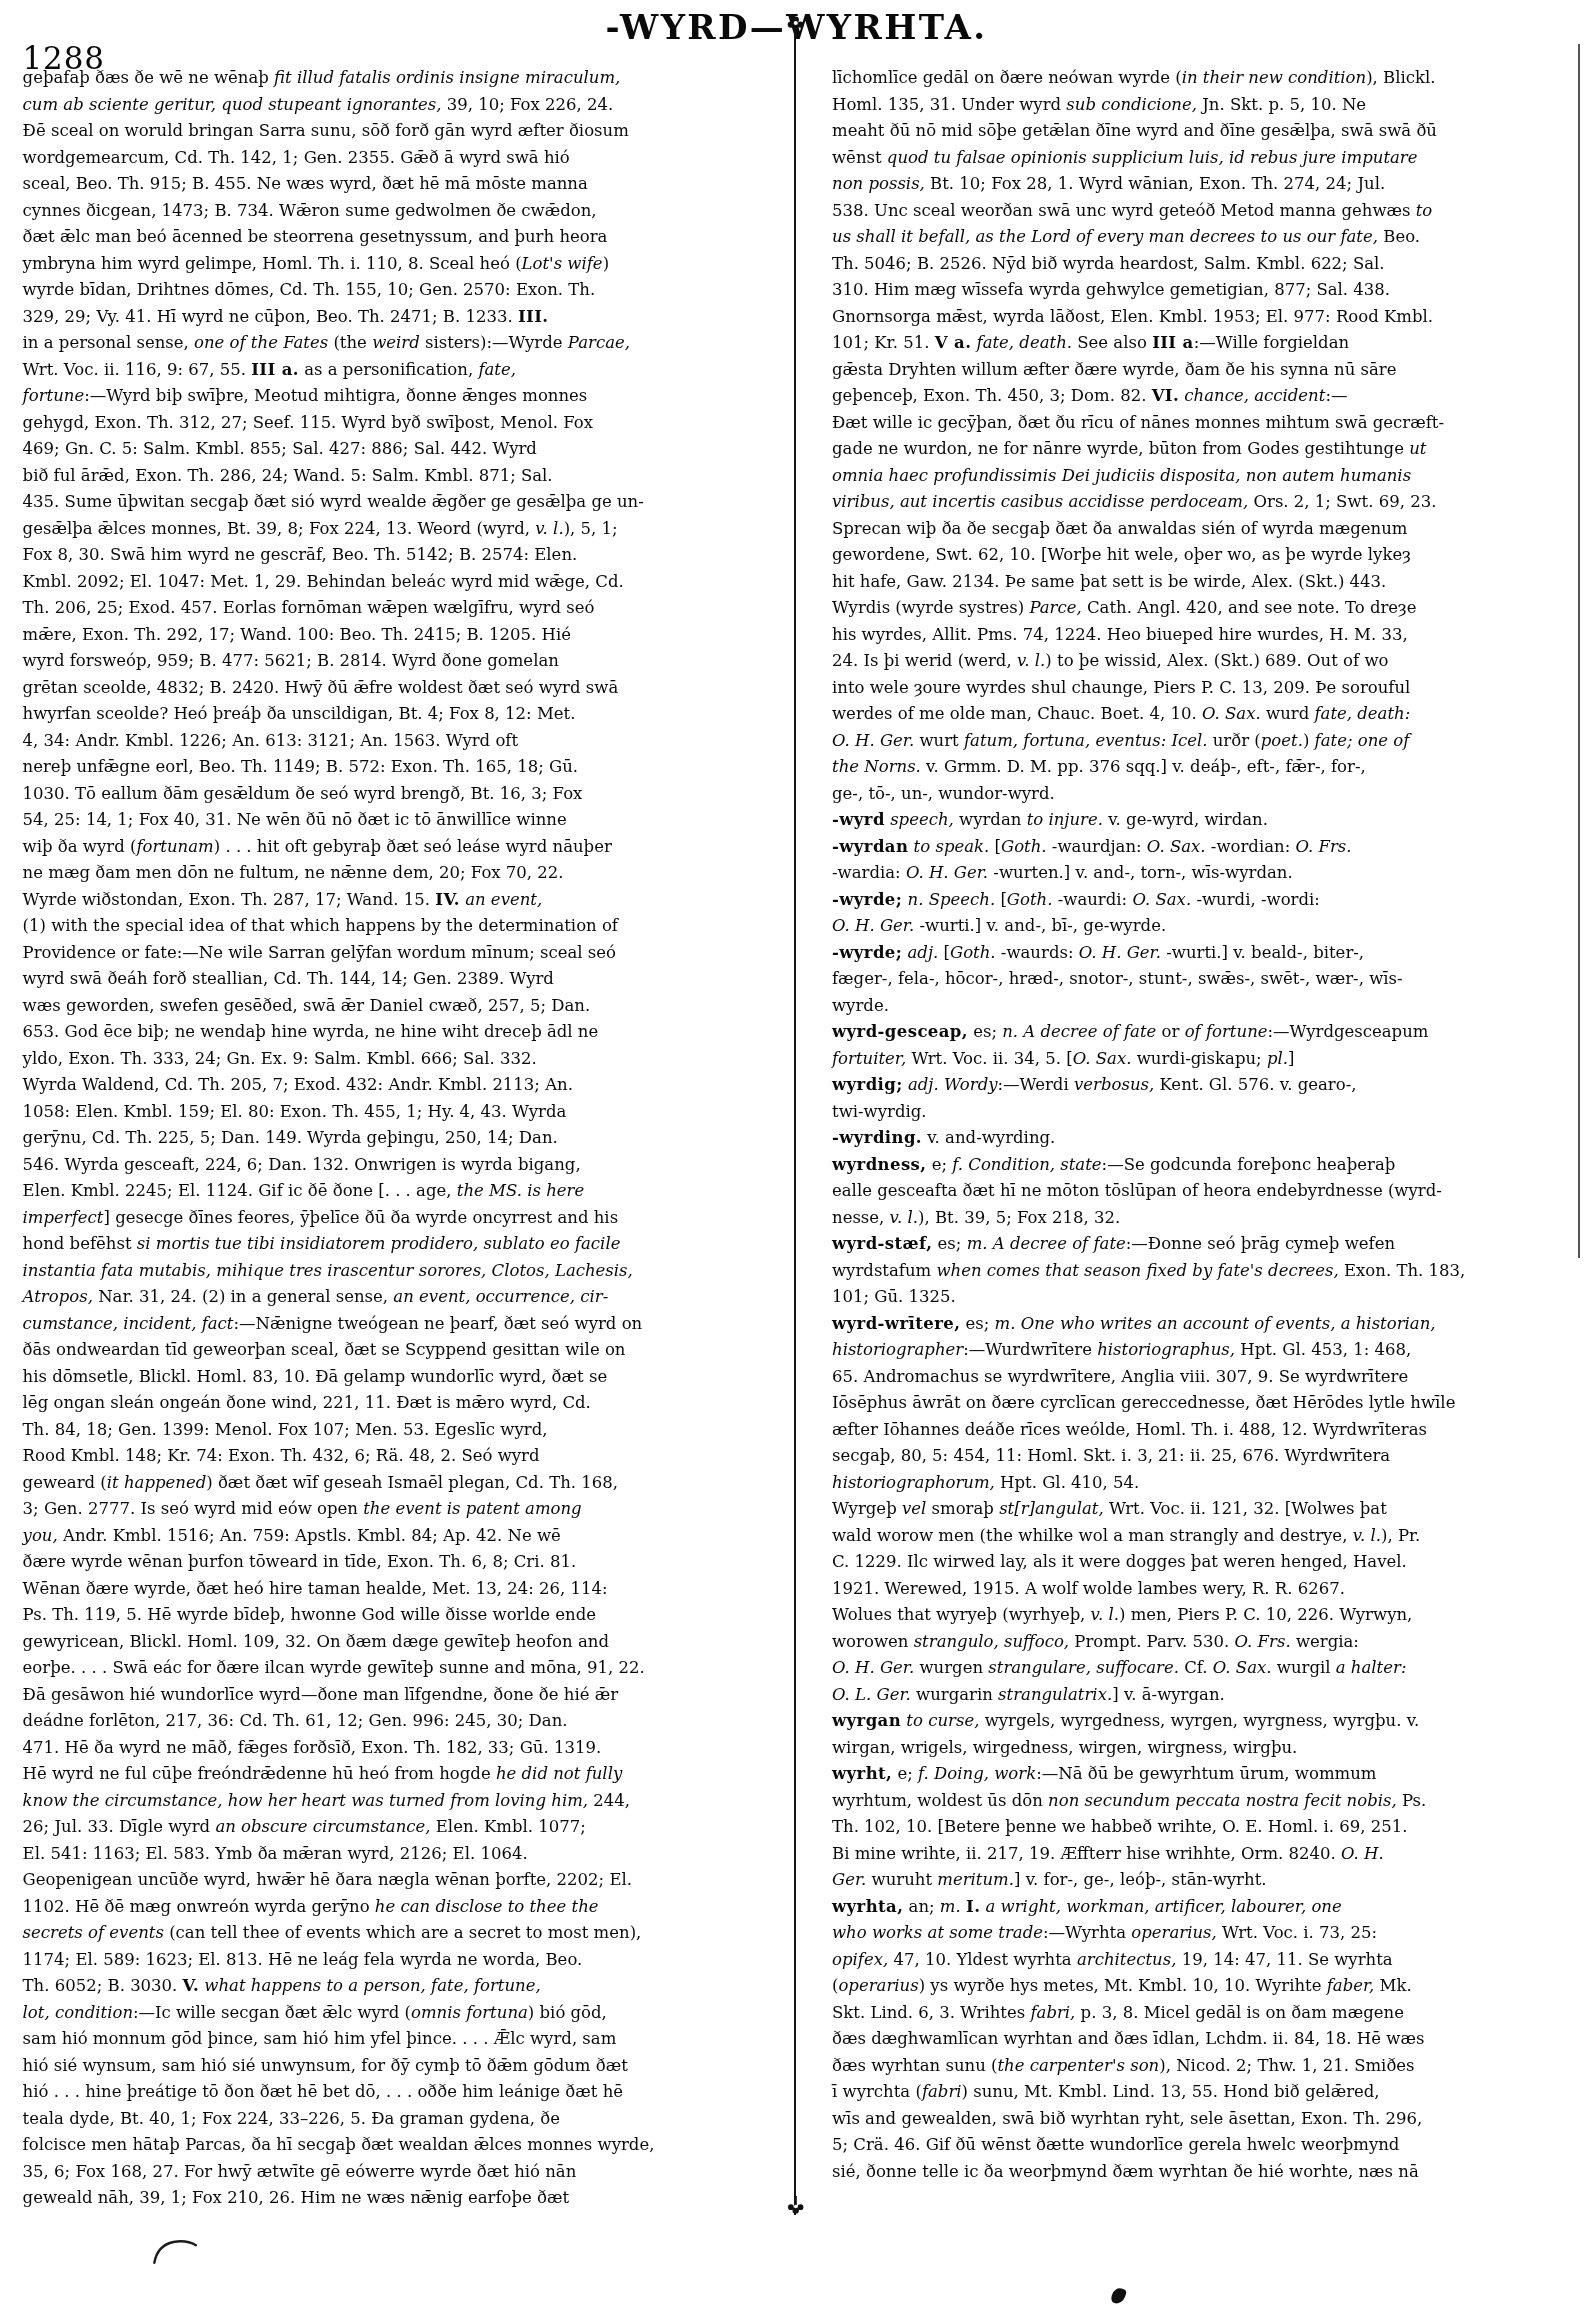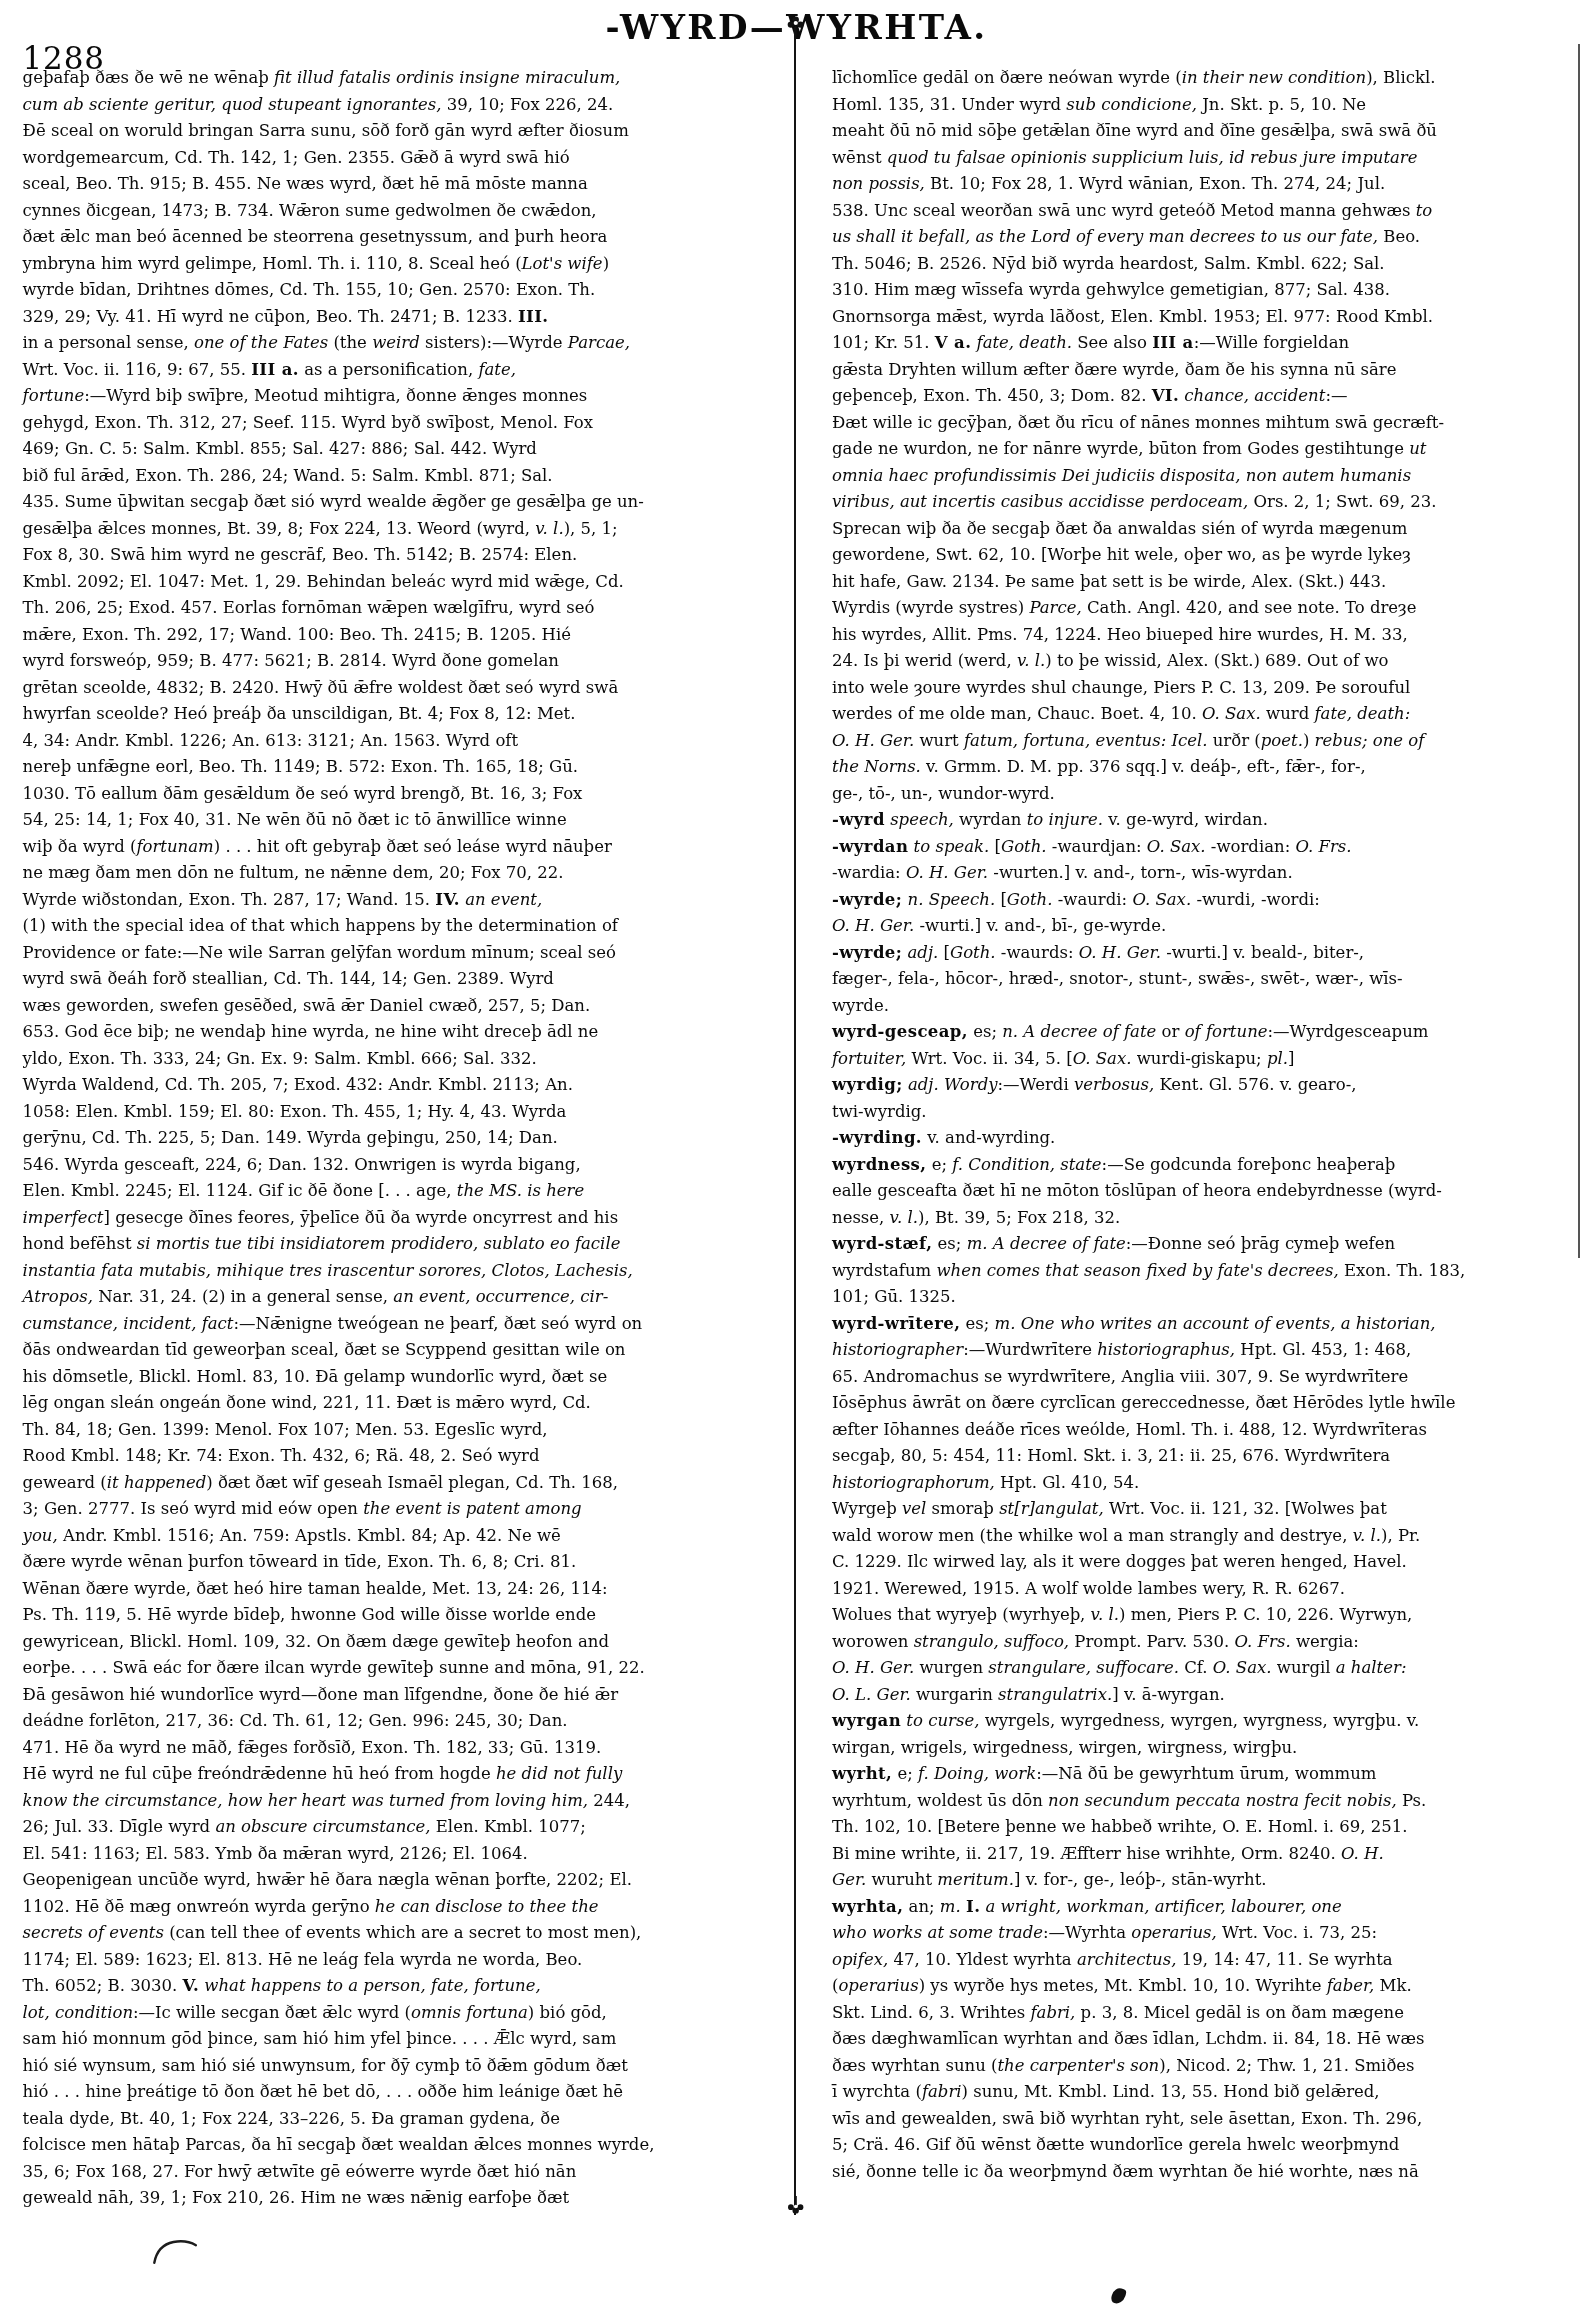--- a/index.html
+++ b/index.html
@@ -157,21 +157,21 @@
     <div class="line"><i>omnia haec profundissimis Dei judiciis disposita, non autem humanis</i></div>
     <div class="line"><i>viribus, aut incertis casibus accidisse perdoceam,</i> Ors. 2, 1; Swt. 69, 23.</div>
     <div class="line">Sprecan wiþ ða ðe secgaþ ðæt ða anwaldas sién of wyrda mægenum</div>
     <div class="line">gewordene, Swt. 62, 10. [Worþe hit wele, oþer wo, as þe wyrde lykeȝ</div>
     <div class="line">hit hafe, Gaw. 2134. Þe same þat sett is be wirde, Alex. (Skt.) 443.</div>
     <div class="line">Wyrdis (wyrde systres) <i>Parce,</i> Cath. Angl. 420, and see note. To dreȝe</div>
     <div class="line">his wyrdes, Allit. Pms. 74, 1224. Heo biueped hire wurdes, H. M. 33,</div>
     <div class="line">24. Is þi werid (werd, <i>v. l.</i>) to þe wissid, Alex. (Skt.) 689. Out of wo</div>
     <div class="line">into wele ȝoure wyrdes shul chaunge, Piers P. C. 13, 209. Þe sorouful</div>
     <div class="line">werdes of me olde man, Chauc. Boet. 4, 10. <i>O. Sax.</i> wurd <i>fate, death:</i></div>
-    <div class="line"><i>O. H. Ger.</i> wurt <i>fatum, fortuna, eventus: Icel.</i> urðr (<i>poet.</i>) <i>rebus; one of</i></div>
+    <div class="line"><i>O. H. Ger.</i> wurt <i>fatum, fortuna, eventus: Icel.</i> urðr (<i>poet.</i>) <i>fate; one of</i></div>
     <div class="line"><i>the Norns.</i> v. Grmm. D. M. pp. 376 sqq.] v. deáþ-, eft-, fǣr-, for-,</div>
     <div class="line">ge-, tō-, un-, wundor-wyrd.</div>
     <div class="line"><b>-wyrd</b> <i>speech,</i> wyrdan <i>to injure.</i> v. ge-wyrd, wirdan.</div>
     <div class="line"><b>-wyrdan</b> <i>to speak.</i> [<i>Goth.</i> -waurdjan: <i>O. Sax.</i> -wordian: <i>O. Frs.</i></div>
     <div class="line">-wardia: <i>O. H. Ger.</i> -wurten.] v. and-, torn-, wīs-wyrdan.</div>
     <div class="line"><b>-wyrde;</b> <i>n. Speech.</i> [<i>Goth.</i> -waurdi: <i>O. Sax.</i> -wurdi, -wordi:</div>
     <div class="line"><i>O. H. Ger.</i> -wurti.] v. and-, bī-, ge-wyrde.</div>
     <div class="line"><b>-wyrde;</b> <i>adj.</i> [<i>Goth.</i> -waurds: <i>O. H. Ger.</i> -wurti.] v. beald-, biter-,</div>
     <div class="line">fæger-, fela-, hōcor-, hræd-, snotor-, stunt-, swǣs-, swēt-, wær-, wīs-</div>
     <div class="line">wyrde.</div>

